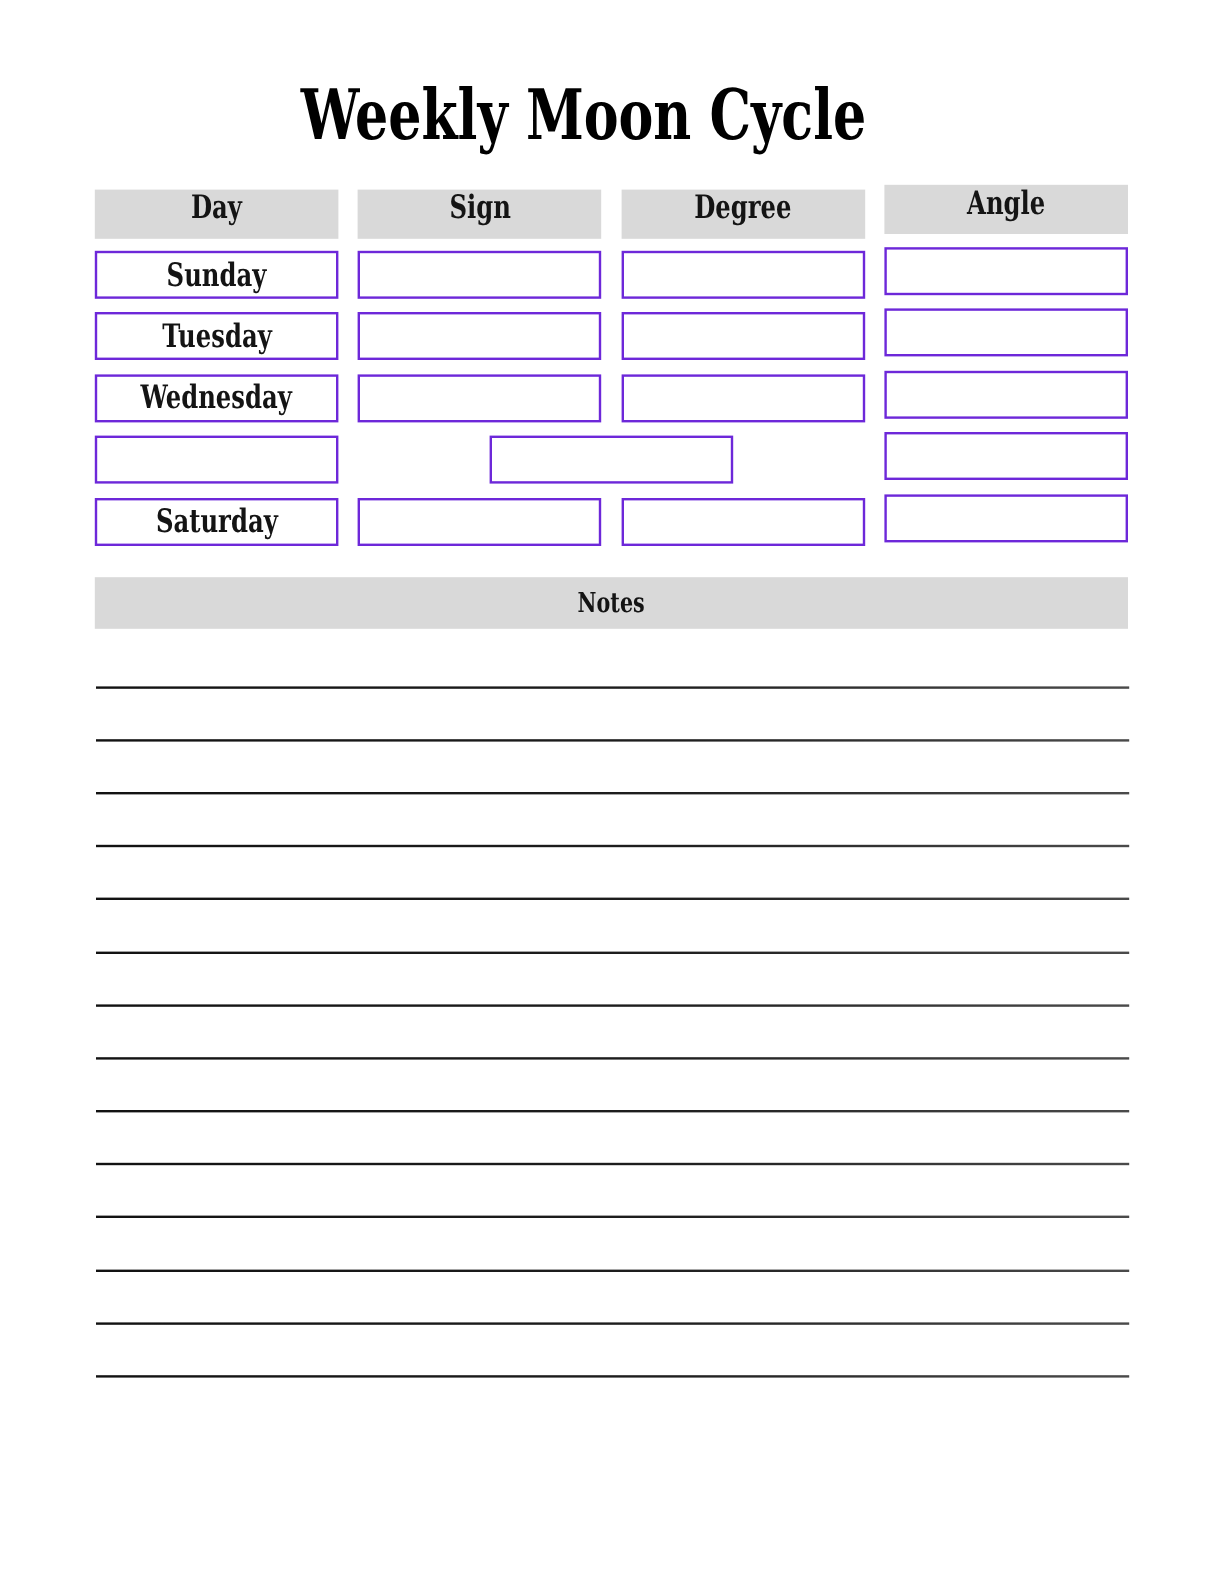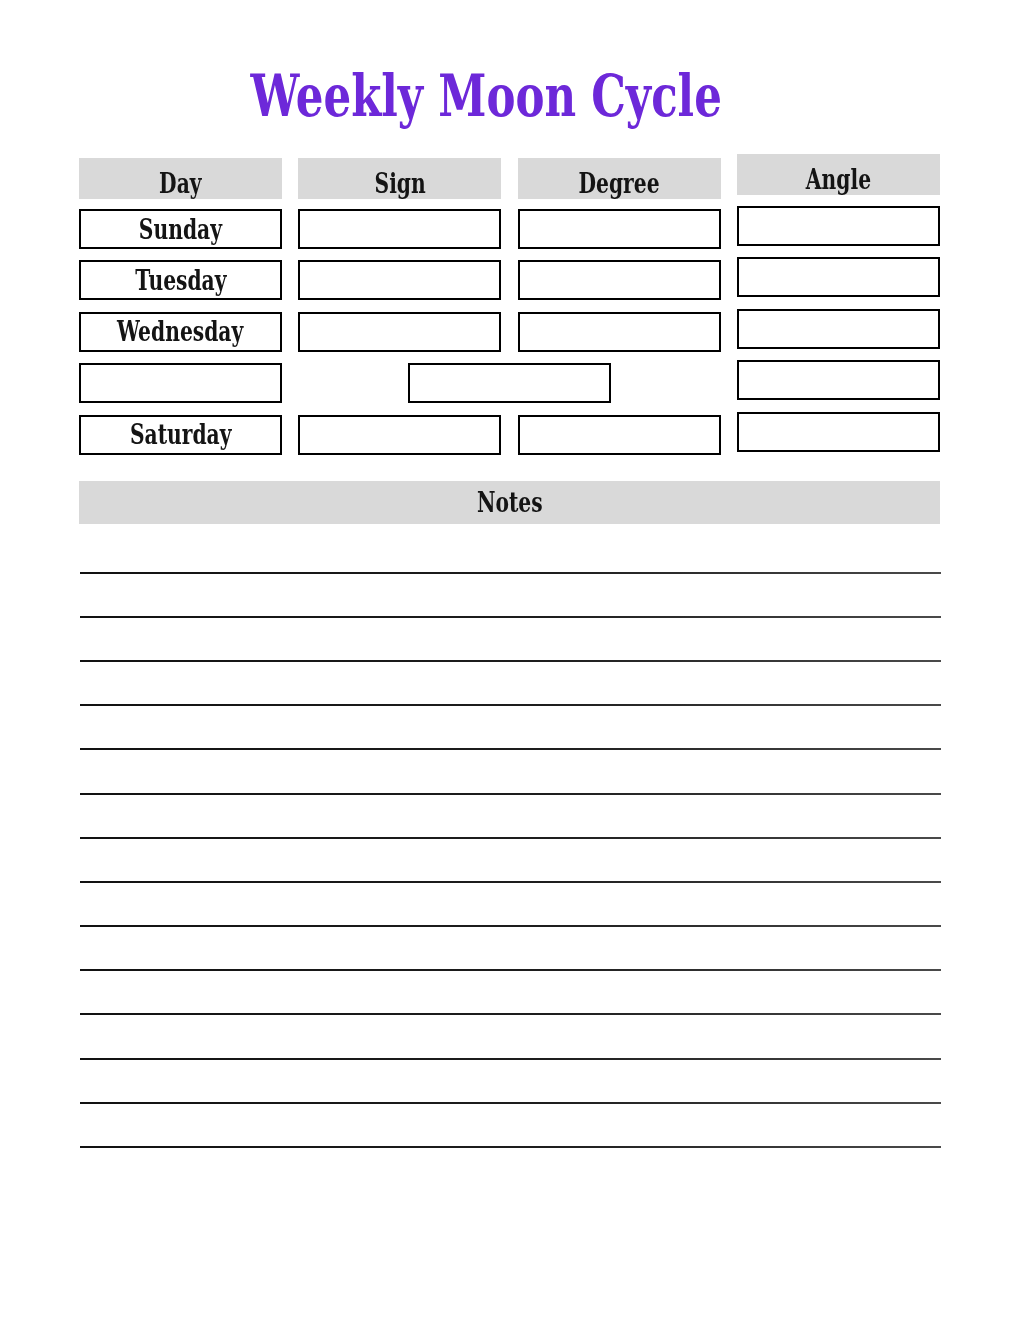--- a/index.html
+++ b/index.html
@@ -17,21 +17,21 @@
   
   .title {
     position: absolute;
     top: 62px;
     left: 0;
     width: 972px;            
     text-align: center;
     font-size: 58px;
     font-weight: 700;
     line-height: 1.2;
-    color: #6d28d9;
+    color: #000000;
     white-space: nowrap;
   }
   .squeeze {
     display: inline-block;
     transform: scaleX(0.75); 
     transform-origin: center center;
     white-space: nowrap;
   }
 
   
@@ -45,55 +45,55 @@
   .header-row, .trow {
     display: flex;
     justify-content: space-between;
   }
 
   .hcell {
     width: 203px;
     height: 41px;
     background: #d9d9d9;
     display: flex;
-    align-items: flex-end;
+    align-items: flex-start;
     justify-content: center;
     font-size: 27px;
     font-weight: 700;
   }
   .hcell.up { transform: translateY(-4px); }
 
   .trow { margin-top: 11.4px; }
   .trow.first { margin-top: 10px; }
 
   .cell {
     width: 203px;
     height: 40px;
     background: #ffffff;
-    border: 2px solid #000000;
+    border: 2px solid #6d28d9;
     display: flex;
     align-items: center;
     justify-content: center;
   }
   .cell.up { transform: translateY(-3px); }
 
   .day-cell {
     font-size: 27px;
     font-weight: 700;
   }
 
   .notes-bar {
     margin-top: 26px;
     width: 100%;
     height: 43px;
     background: #d9d9d9;
     display: flex;
     align-items: center;
     justify-content: center;
-    font-size: 27px;
+    font-size: 23px;
     font-weight: 700;
   }
 
   .lines { width: 100%; }
   .note-line {
     height: 2px;
     width: 100%;
     margin-left: 1px;
     margin-top: 42.2px;
     background: linear-gradient(90deg, #121212 0%, #1e1e1e 55%, #4a4a4a 100%);

